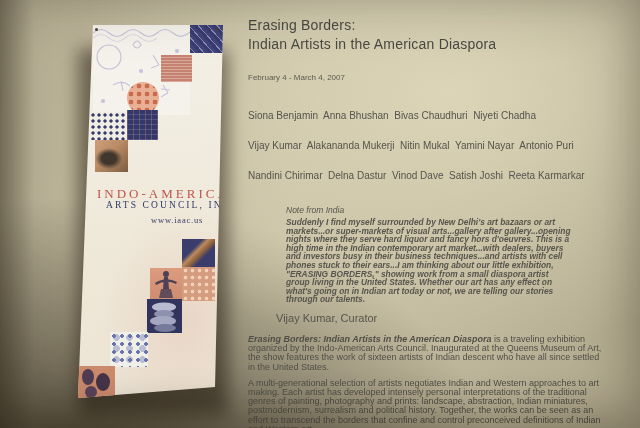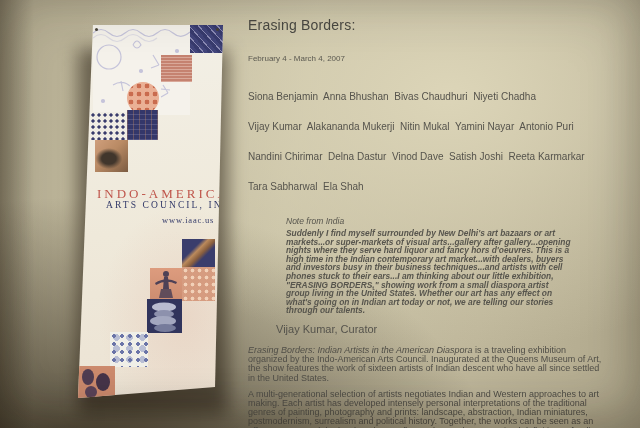--- a/index.html
+++ b/index.html
@@ -66,35 +66,35 @@
       radial-gradient(circle 2px,#6a74a8 1.8px,rgba(0,0,0,0) 2.1px),
       radial-gradient(circle 3.5px, rgba(140,150,195,0.55) 3.2px, rgba(0,0,0,0) 3.6px);
     background-size:8px 8px, 13px 11px;}
   .p-faces{left:0;top:341px;width:37px;height:32px;background:#cc8a6d;}
   .pin{position:absolute;width:3px;height:3px;border-radius:50%;background:#4a4438;}
 
   .org1{position:absolute;left:19px;top:161px;font-family:"Liberation Serif",serif;
     font-size:13px;letter-spacing:3px;color:#bf544a;white-space:nowrap;}
   .org2{position:absolute;left:28px;top:175px;font-family:"Liberation Serif",serif;
     font-size:9.5px;letter-spacing:2.1px;color:#333a69;white-space:nowrap;}
-  .org3{position:absolute;left:84px;top:190px;font-family:"Liberation Serif",serif;
+  .org3{position:absolute;left:73px;top:190px;font-family:"Liberation Serif",serif;
     font-size:8.5px;letter-spacing:0.8px;color:#333a69;white-space:nowrap;}
 
   
   .wall-text{position:absolute;left:248px;top:16px;width:362px;color:#4c4a44;}
   .title{font-size:14px;line-height:19px;letter-spacing:0.2px;color:#4a4943;}
   .dates{font-size:8px;margin-top:19px;color:#5c5a51;}
   .artists{margin-top:9px;font-size:10px;line-height:10px;white-space:pre-wrap;color:#55534c;}
   .note{margin-left:38px;margin-top:5px;width:286px;font-style:italic;color:#57554d;}
   .note-head{font-size:8.5px;line-height:9px;}
   .note-body{margin-top:3px;font-size:8.4px;line-height:8.6px;font-weight:bold;}
   .curator{margin-left:28px;margin-top:8px;font-size:11px;color:#55534c;}
   .para{margin-top:11px;width:358px;font-size:9px;line-height:9.2px;color:#504e47;}
   .para + .para{margin-top:7px;}
-  .lead{font-weight:normal;font-style:italic;}
+  .lead{font-weight:bold;font-style:italic;}
 </style>
 </head>
 <body>
 
 <div class="photo">
 
   <div class="banner-shadow"></div>
 
   <div class="banner">
     <div class="patch p-sketch">
@@ -154,28 +154,28 @@
     <span class="pin" style="left:138px;top:3px;"></span>
 
     <div class="org1">INDO-AMERICAN</div>
     <div class="org2">ARTS COUNCIL, INC.</div>
     <div class="org3">www.iaac.us</div>
   </div>
 
   <div class="wall-text">
     <div class="title">
       <div>Erasing Borders:</div>
+      <div>Indian Artists in the American Diaspora</div>
     </div>
     <div class="dates">February 4 - March 4, 2007</div>
 
     <div class="artists">
       <div>Siona Benjamin  Anna Bhushan  Bivas Chaudhuri  Niyeti Chadha</div>
       <div>Vijay Kumar  Alakananda Mukerji  Nitin Mukal  Yamini Nayar  Antonio Puri</div>
       <div>Nandini Chirimar  Delna Dastur  Vinod Dave  Satish Joshi  Reeta Karmarkar</div>
-      <div>Tara Sabharwal  Ela Shah</div>
     </div>
 
     <div class="note">
       <div class="note-head">Note from India</div>
       <div class="note-body">Suddenly I find myself surrounded by New Delhi's art bazaars or art markets...or super-markets of visual arts...gallery after gallery...opening nights where they serve hard liquor and fancy hors d'oeuvres. This is a high time in the Indian contemporary art market...with dealers, buyers and investors busy in their business techniques...and artists with cell phones stuck to their ears...I am thinking about our little exhibition, "ERASING BORDERS," showing work from a small diaspora artist group living in the United States. Whether our art has any effect on what's going on in Indian art today or not, we are telling our stories through our talents.</div>
     </div>
     <div class="curator">Vijay Kumar, Curator</div>
 
     <div class="para"><span class="lead">Erasing Borders: Indian Artists in the American Diaspora</span><span> is a traveling exhibition organized by the Indo-American Arts Council. Inaugurated at the Queens Museum of Art, the show features the work of sixteen artists of Indian descent who have all since settled in the United States.</span></div>
     <div class="para">A multi-generational selection of artists negotiates Indian and Western approaches to art making. Each artist has developed intensely personal interpretations of the traditional genres of painting, photography and prints: landscape, abstraction, Indian miniatures, postmodernism, surrealism and political history. Together, the works can be seen as an effort to transcend the borders that confine and control preconceived definitions of Indian and Western art.</div>

